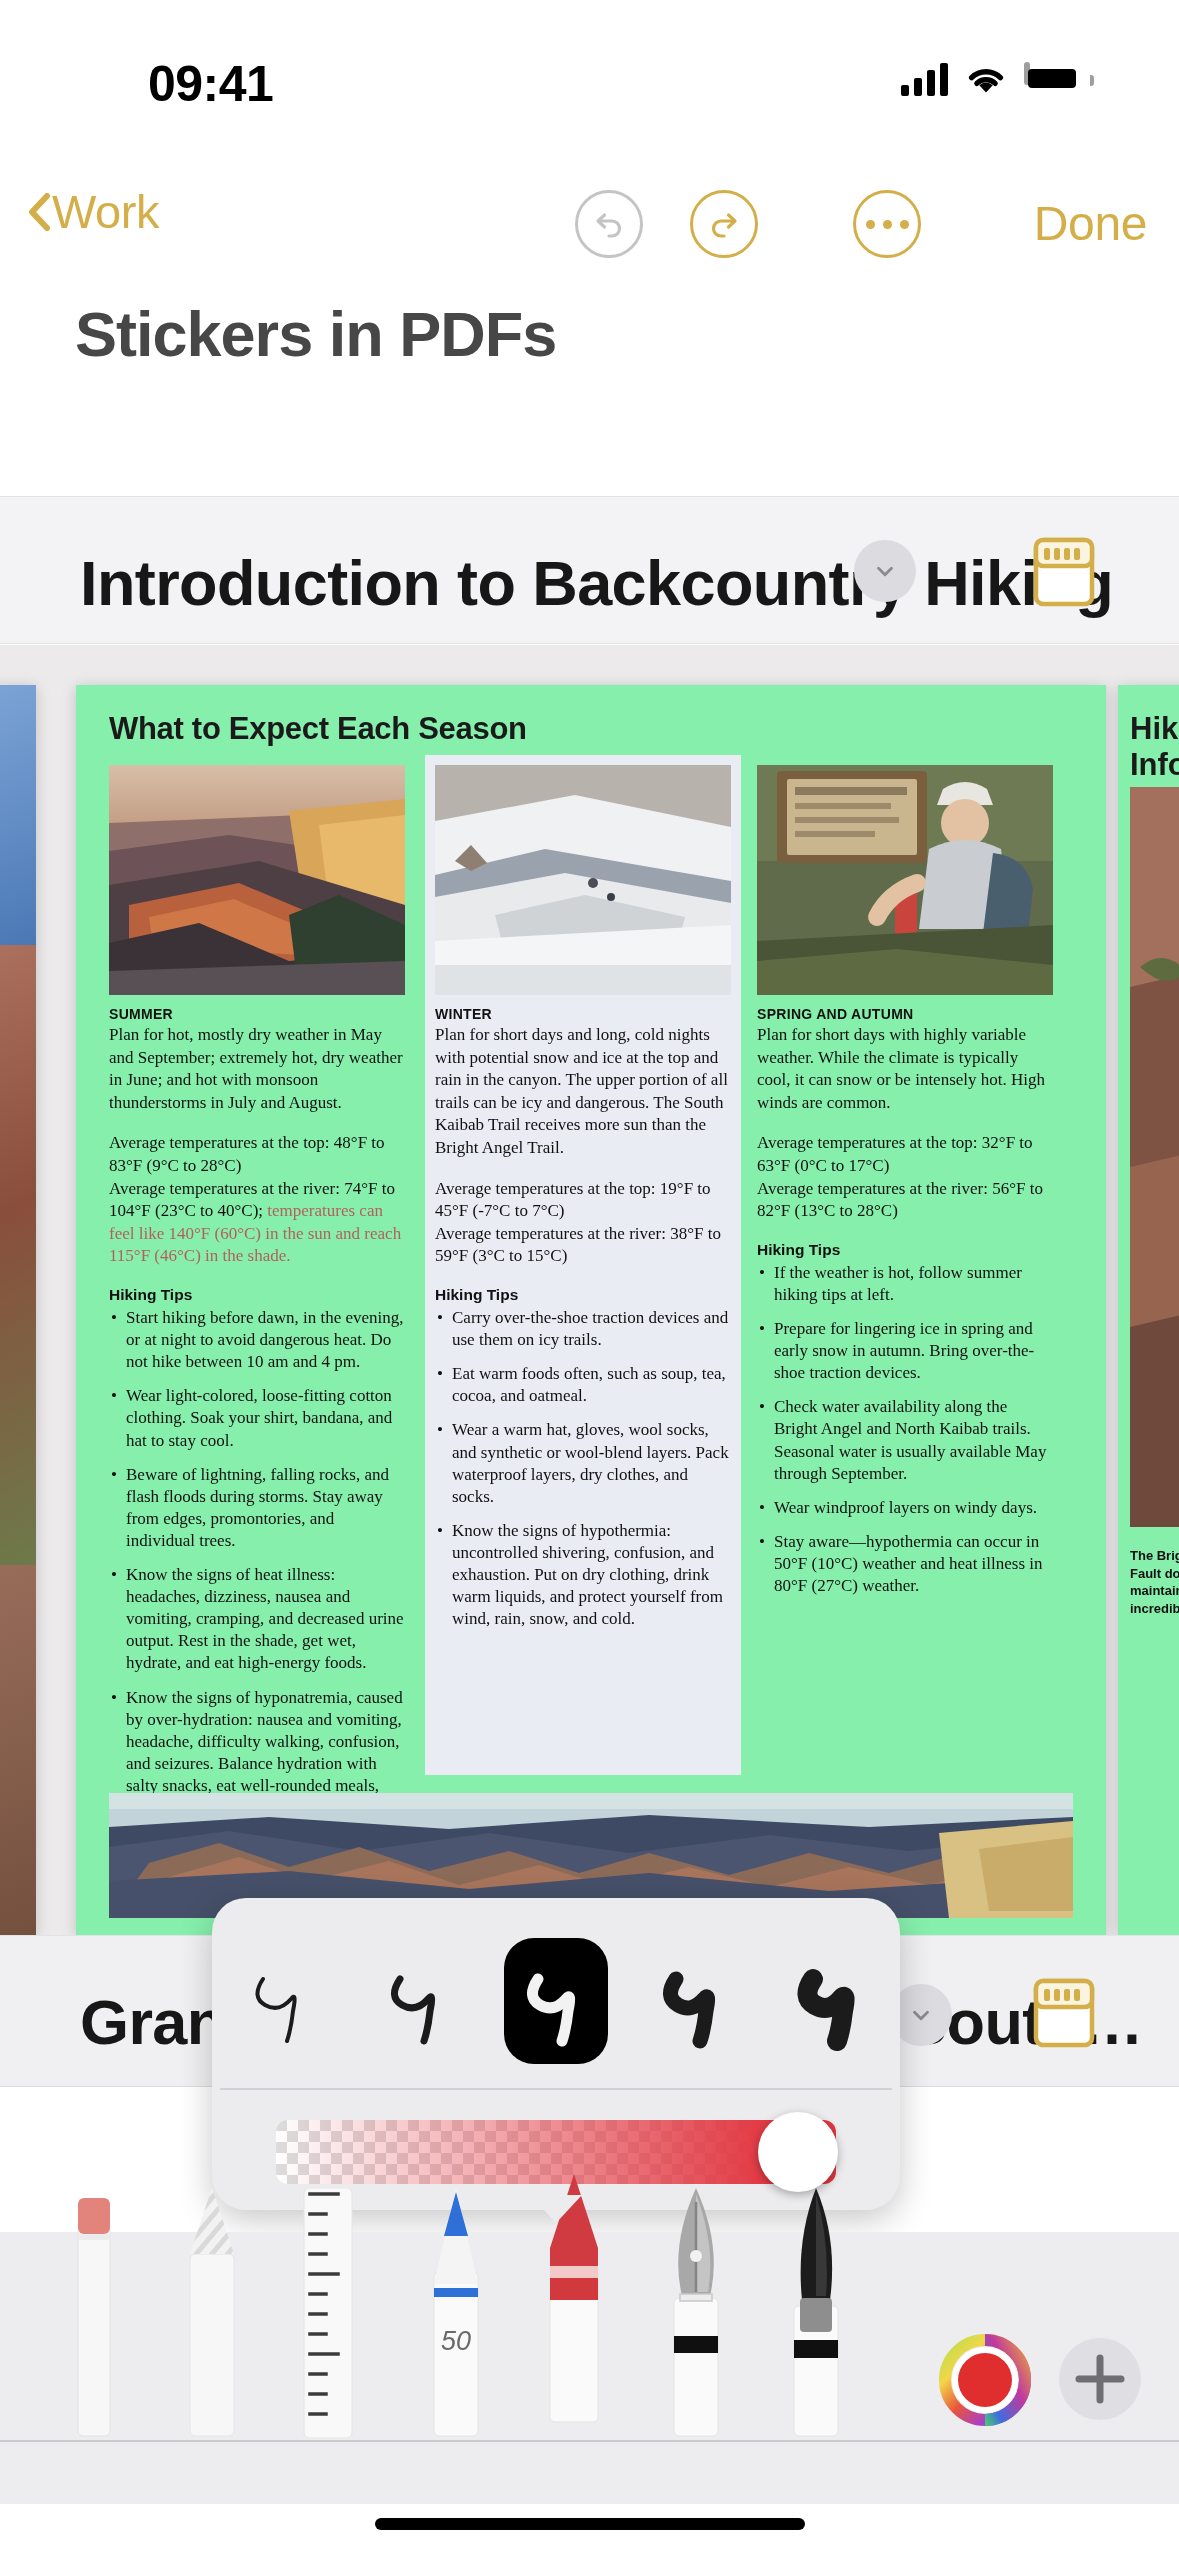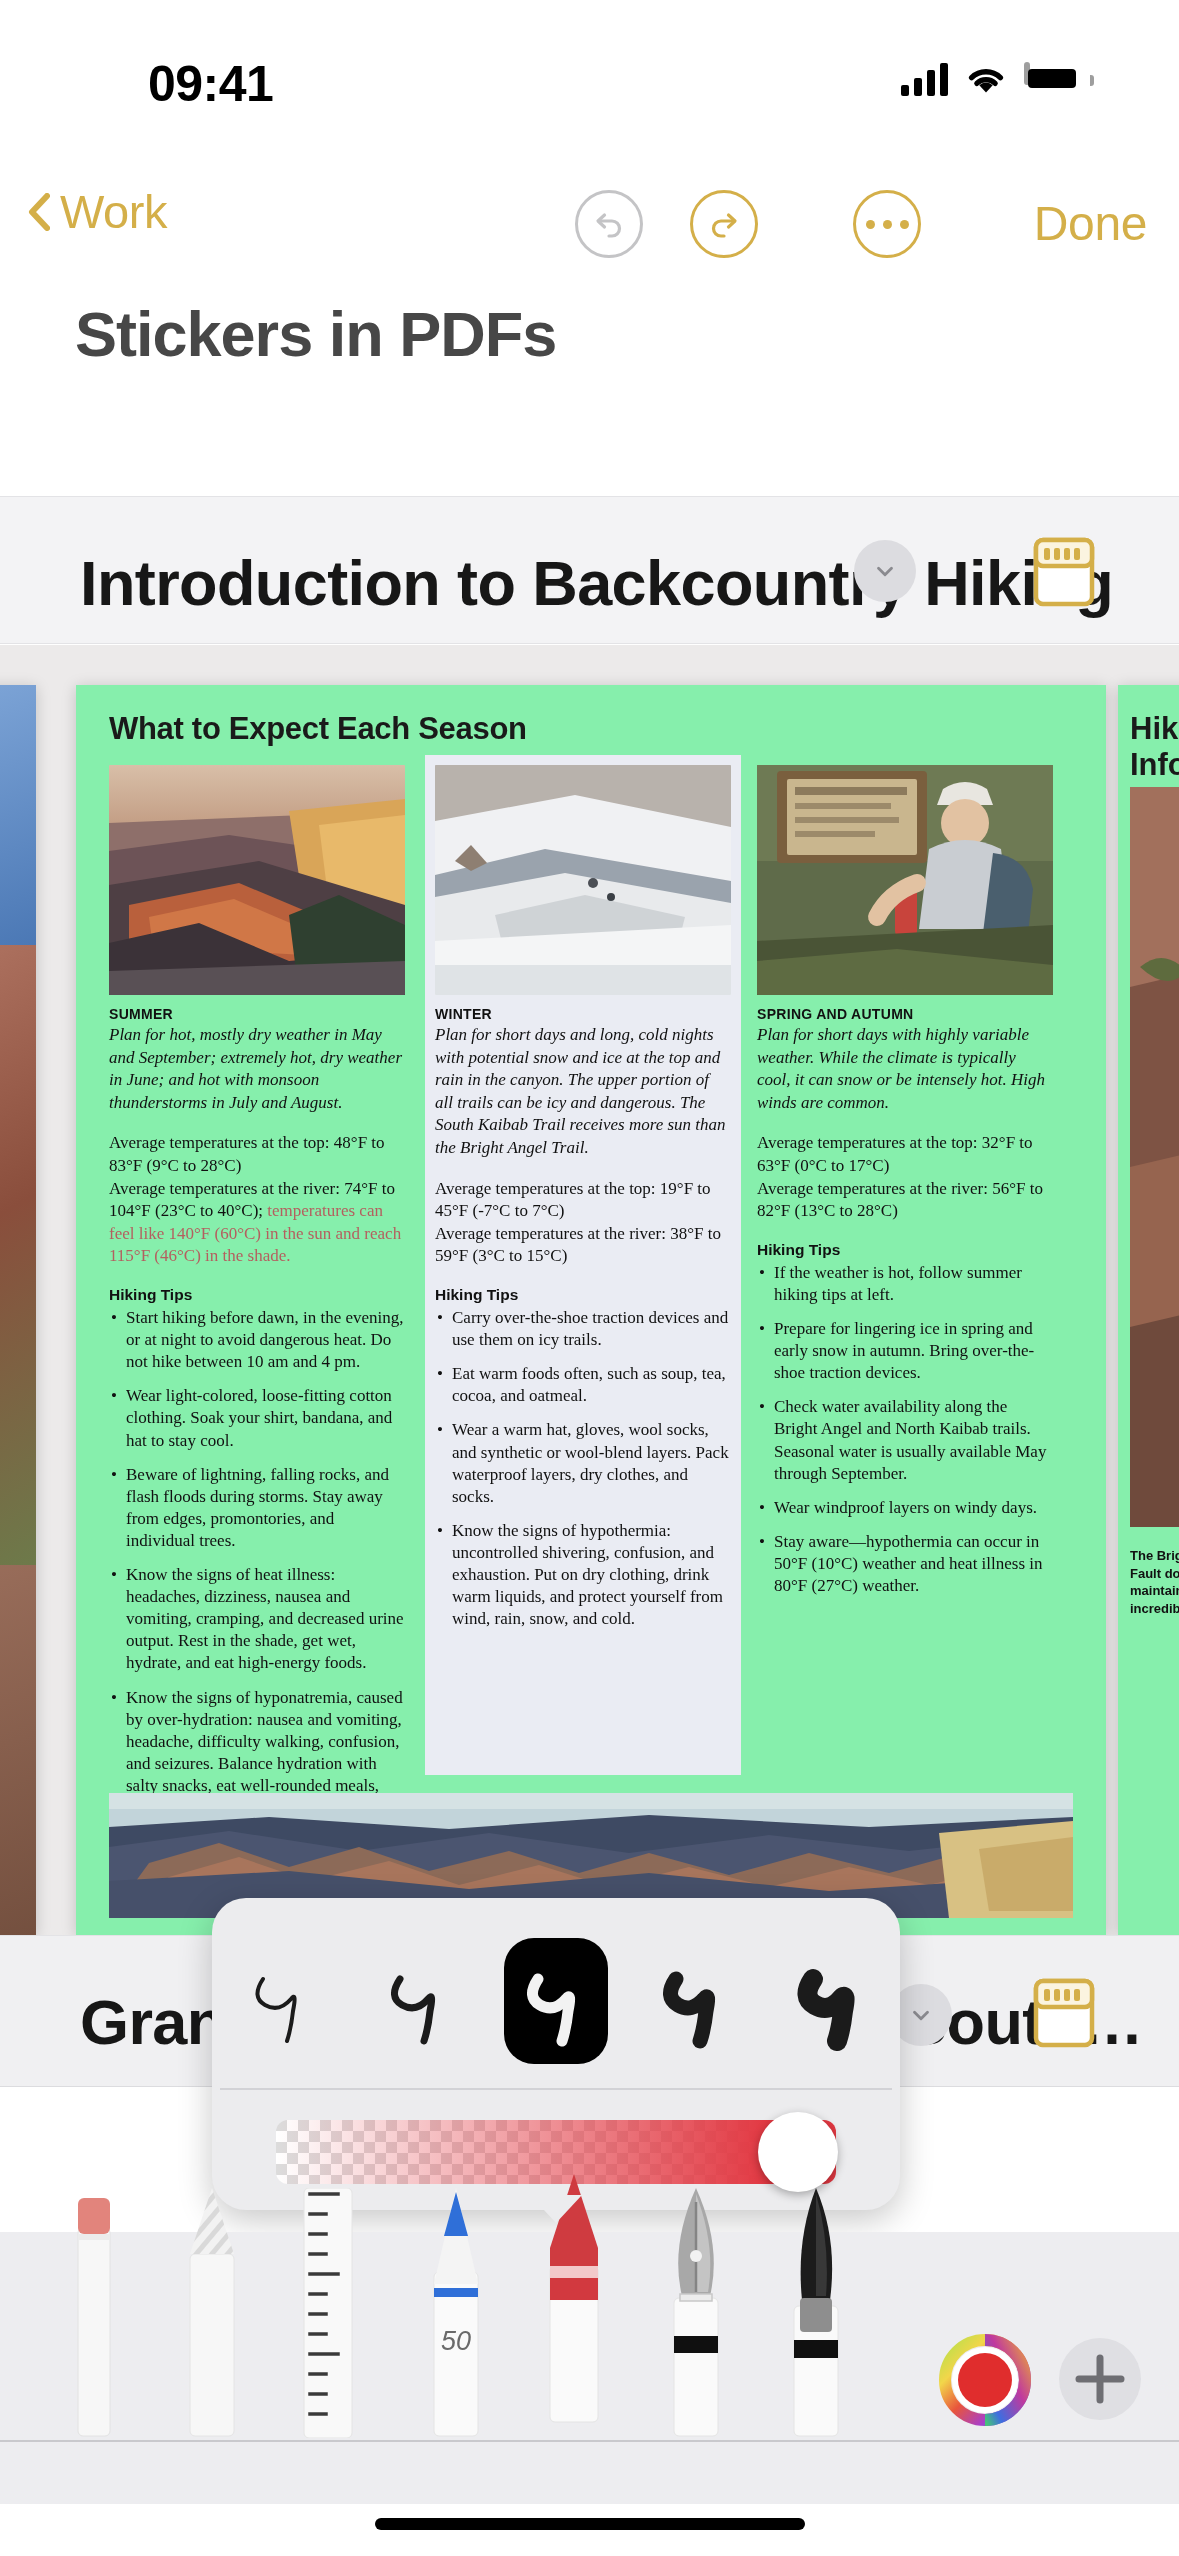--- a/index.html
+++ b/index.html
@@ -23,21 +23,21 @@
   .bars i:nth-child(1){height:11px;} .bars i:nth-child(2){height:18px;}
   .bars i:nth-child(3){height:26px;} .bars i:nth-child(4){height:33px;}
   .wifi { width:44px; height:34px; }
   .batt { position:relative; width:62px; height:31px; border:3px solid #000; border-radius:9px; opacity:.38; }
   .batt-wrap { position:relative; width:70px; height:31px; }
   .batt-fill { position:absolute; left:4px; top:4px; width:48px; height:19px; background:#000; border-radius:4px; }
   .batt-nub { position:absolute; right:0; top:10px; width:4px; height:11px; background:#000; opacity:.38; border-radius:0 3px 3px 0; }
 
   
   #navbar { position:absolute; top:170px; left:0; width:1179px; height:110px; }
-  #back-btn { position:absolute; left:28px; top:14px; display:flex; align-items:center; gap:10px; cursor:pointer; }
+  #back-btn { position:absolute; left:28px; top:14px; display:flex; align-items:center; gap:2px; cursor:pointer; }
   .chev-left { width:22px; height:38px; }
   #back-label { font-size:47px; color:#d4af49; letter-spacing:-.4px; }
   .circ-btn {
     position:absolute; top:20px; width:68px; height:68px; border-radius:50%;
     border:3.5px solid #d4af49; display:flex; align-items:center; justify-content:center; cursor:pointer;
   }
   #undo-btn { left:575px; border-color:#c4c4c6; }
   #redo-btn { left:690px; }
   #more-btn { left:853px; }
   .dots { display:flex; gap:8px; }
@@ -79,21 +79,21 @@
   .pg-h1 { position:absolute; left:33px; top:26px; font-size:31px; font-weight:700; color:#1a1a1a; letter-spacing:-.3px; }
 
   .col { position:absolute; top:80px; width:296px; }
   #col-1 { left:33px; }
   #col-2 { left:349px; background:#eaecf3; padding:0 10px; width:316px; top:70px; height:1020px; }
   #col-3 { left:681px; }
 
   .photo { width:296px; height:230px; border-radius:1px; overflow:hidden; position:relative; }
   #col-2 .photo { width:296px; }
   .season-label { font-size:14px; font-weight:700; color:#111; letter-spacing:.3px; margin-top:11px; }
-  .season-intro { font-family:"Liberation Serif", serif; font-style:italic; font-size:17px; line-height:1.33; color:#111; margin-top:2px; }
+  .season-intro { font-family:"Liberation Serif", serif; font-size:17px; line-height:1.33; color:#111; margin-top:2px; }
   .temps { font-family:"Liberation Serif", serif; font-size:17px; line-height:1.33; color:#111; margin-top:18px; }
   .warn { color:#b45f5f; }
   .tips-h { font-size:15.5px; font-weight:700; color:#111; margin-top:18px; }
   ul.tips { list-style:none; margin-top:3px; }
   ul.tips li {
     font-family:"Liberation Serif", serif; font-size:17px; line-height:1.3; color:#111;
     padding-left:17px; position:relative; margin-bottom:12px;
   }
   ul.tips li:before { content:"•"; position:absolute; left:2px; top:0; }
 

